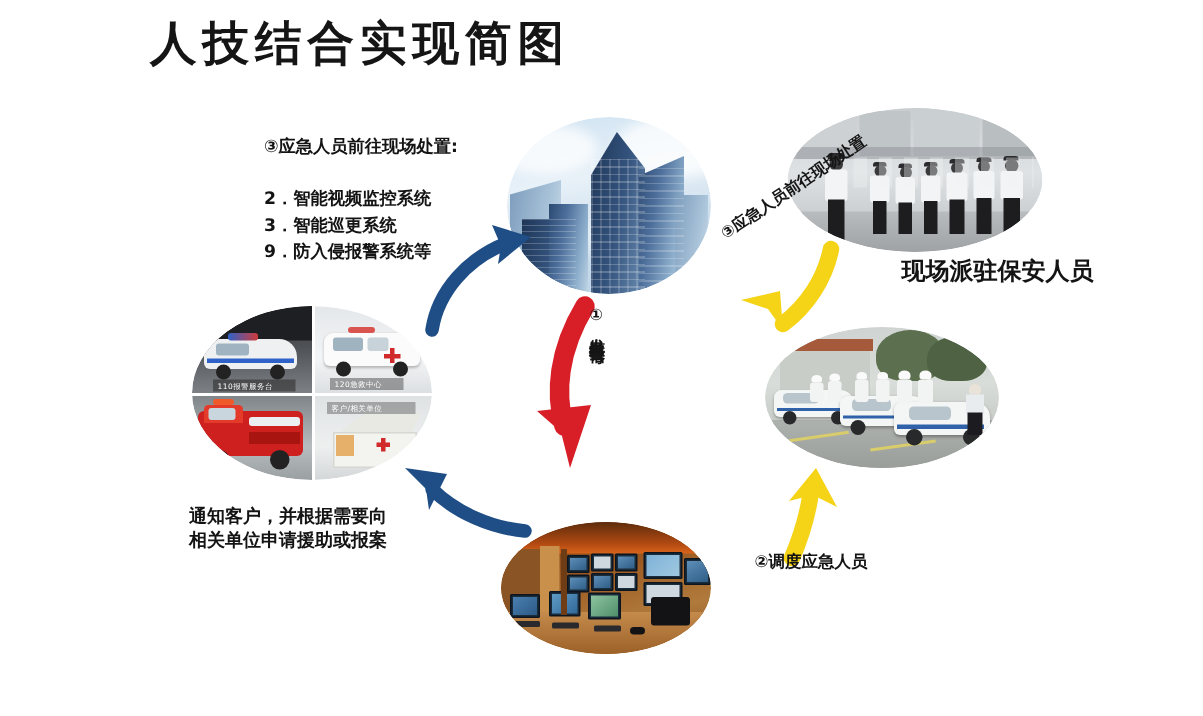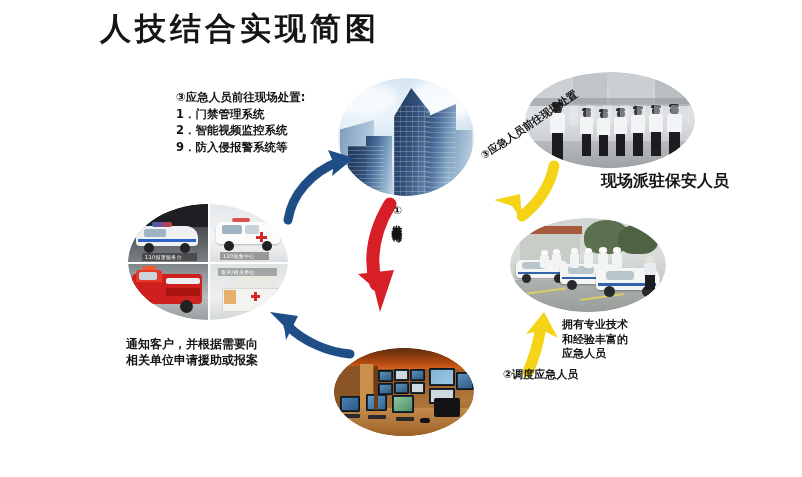--- a/index.html
+++ b/index.html
@@ -100,22 +100,22 @@
 </style>
 </head>
 <body>
 
 <div id="stage">
 
   <div class="title-cn">人技结合实现简图</div>
 
   <div style="position:absolute;left:176px;top:90px;">
     <div class="txt" style="position:relative;font-size:11.5px;">③应急人员前往现场处置:</div>
-    <div class="txt" style="position:relative;font-size:11.5px;margin-top:2px;">1．门禁管理系统</div>
-    <div class="txt" style="position:relative;font-size:11.5px;margin-top:0;">2．智能视频监控系统</div>
+    <div class="txt" style="position:relative;font-size:11.5px;margin-top:20px;">2．智能视频监控系统</div>
+    <div class="txt" style="position:relative;font-size:11.5px;margin-top:2px;">3．智能巡更系统</div>
     <div class="txt" style="position:relative;font-size:11.5px;margin-top:2px;">9．防入侵报警系统等</div>
   </div>
 
   <div class="oval" style="left:338px;top:78px;width:136px;height:118px;">
     <div class="oval-in">
       <div class="bld-sky"></div>
       <div class="bld-cloud" style="left:-10px;top:4px;width:70px;height:34px;"></div>
       <div class="bld-cloud" style="left:72px;top:0px;width:80px;height:40px;"></div>
       <div class="bld-cloud" style="left:40px;top:64px;width:90px;height:30px;opacity:.5;"></div>
 
@@ -260,23 +260,20 @@
         <div class="pp-body" style="left:0px;top:6px;width:10px;height:16px;"></div>
       </div>
 
       <div class="pc-person" style="left:134px;top:38px;width:12px;height:34px;">
         <div class="pp-helm" style="left:2px;top:0;width:8px;height:7px;background:#e8e2d8;"></div>
         <div style="position:absolute;left:0;top:7px;width:12px;height:13px;background:#e9ecee;"></div>
         <div style="position:absolute;left:1px;top:19px;width:10px;height:15px;background:#1c1c20;"></div>
       </div>
     </div>
   </div>
-  <div class="txt" style="left:562px;top:318px;font-size:11px;">拥有专业技术
-和经验丰富的
-应急人员</div>
 
   <div class="oval" style="left:334px;top:348px;width:140px;height:88px;">
     <div class="oval-in">
       <div class="cr-bg"></div>
       <div class="cr-ceil"></div>
       <div class="cr-wall" style="left:0;top:18px;width:26px;height:52px;background:#8a5425;"></div>
       <div class="cr-wall" style="left:26px;top:16px;width:12px;height:56px;background:#b9records;"></div>
       <div class="cr-wall" style="left:26px;top:16px;width:13px;height:56px;background:#c9904c;"></div>
 
       <div class="cr-mon" style="left:44px;top:22px;width:13px;height:10px;">

